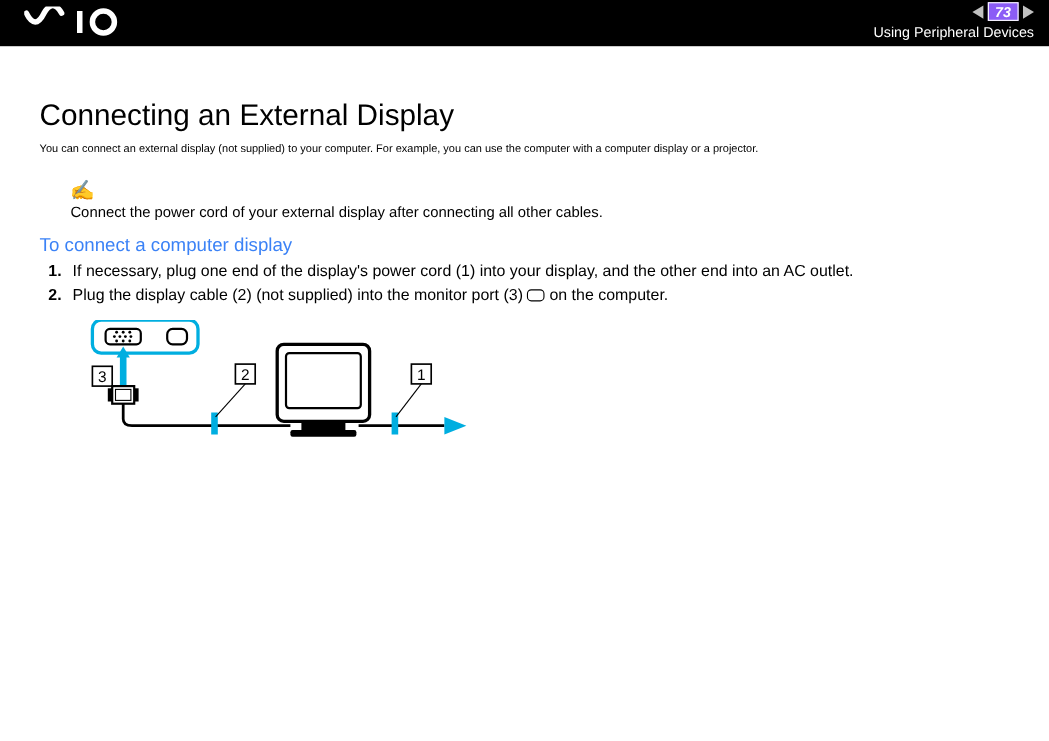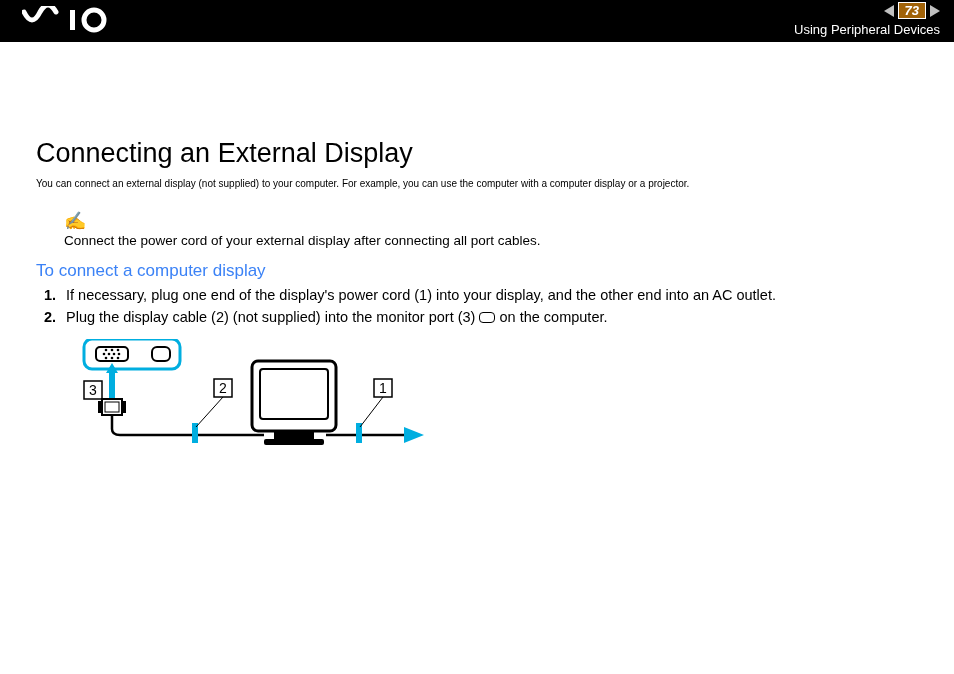--- a/index.html
+++ b/index.html
@@ -36,35 +36,34 @@
     font-weight: bold;
   }
   .arrow-left, .arrow-right {
     width: 0; height: 0;
     border-top: 6px solid transparent;
     border-bottom: 6px solid transparent;
   }
   .arrow-left { border-right: 10px solid #c0c0c0; }
   .arrow-right { border-left: 10px solid #c0c0c0; }
   .pagebox {
-    background: #a16207;
+    background: #8b5cf6;
     border: 1px solid #fff;
     padding: 0 6px;
     font-style: italic;
   }
   .section-label {
     position: absolute;
     right: 14px;
     top: 22px;
     font-size: 13px;
     font-weight: normal;
   }
   .content {
     padding: 28px 36px 0 36px;
-    margin-top: 48px;
   }
   h1.title {
     font-size: 27px;
     font-weight: 400;
     margin: 20px 0 8px 0;
     color: #000;
   }
   p.body {
     font-size: 10px;
     line-height: 1.35;
@@ -135,21 +134,21 @@
   </div>
   <div class="section-label">Using Peripheral Devices</div>
 </div>
 
 <div class="content">
   <h1 class="title">Connecting an External Display</h1>
   <p class="body">You can connect an external display (not supplied) to your computer. For example, you can use the computer with a computer display or a projector.</p>
 
   <div class="note">
     <span class="note-icon">✍</span>
-    <span>Connect the power cord of your external display after connecting all port cables.</span>
+    <span>Connect the power cord of your external display after connecting all other cables.</span>
   </div>
 
   <h3 class="proc">To connect a computer display</h3>
 
   <ol class="steps">
     <li>If necessary, plug one end of the display's power cord (1) into your display, and the other end into an AC outlet.</li>
     <li>
       <span>Plug the display cable (2) (not supplied) into the monitor port (3) </span>
       <span class="port-icon"></span>
       <span> on the computer.</span>

